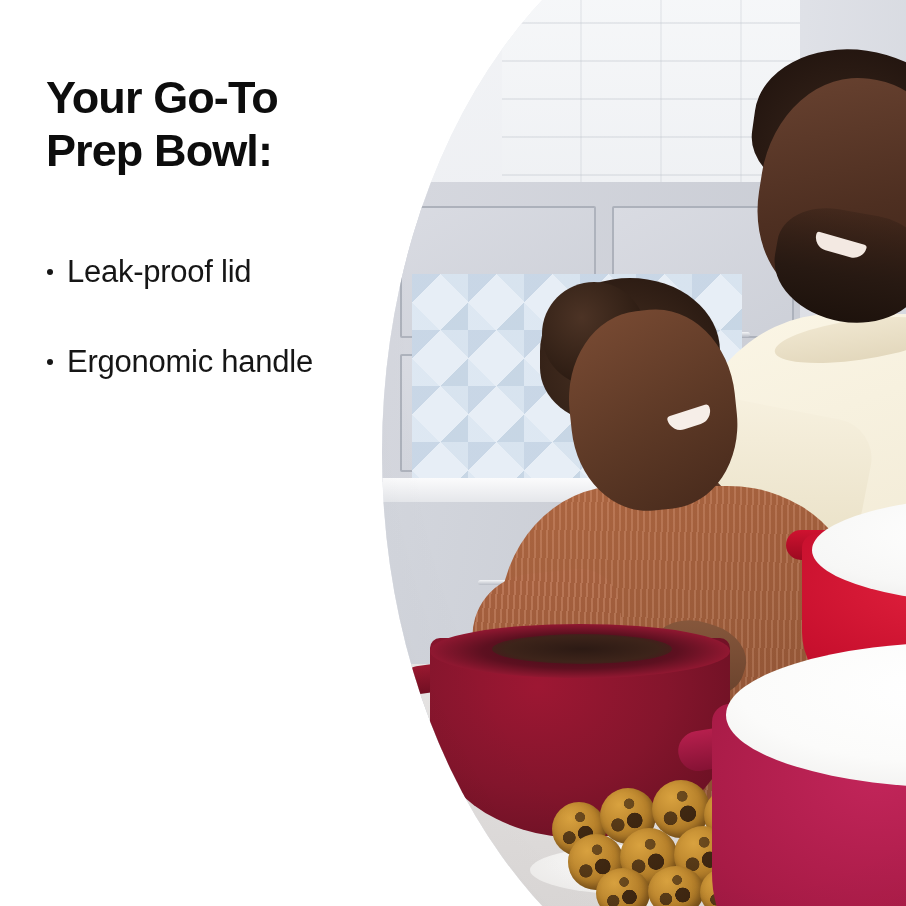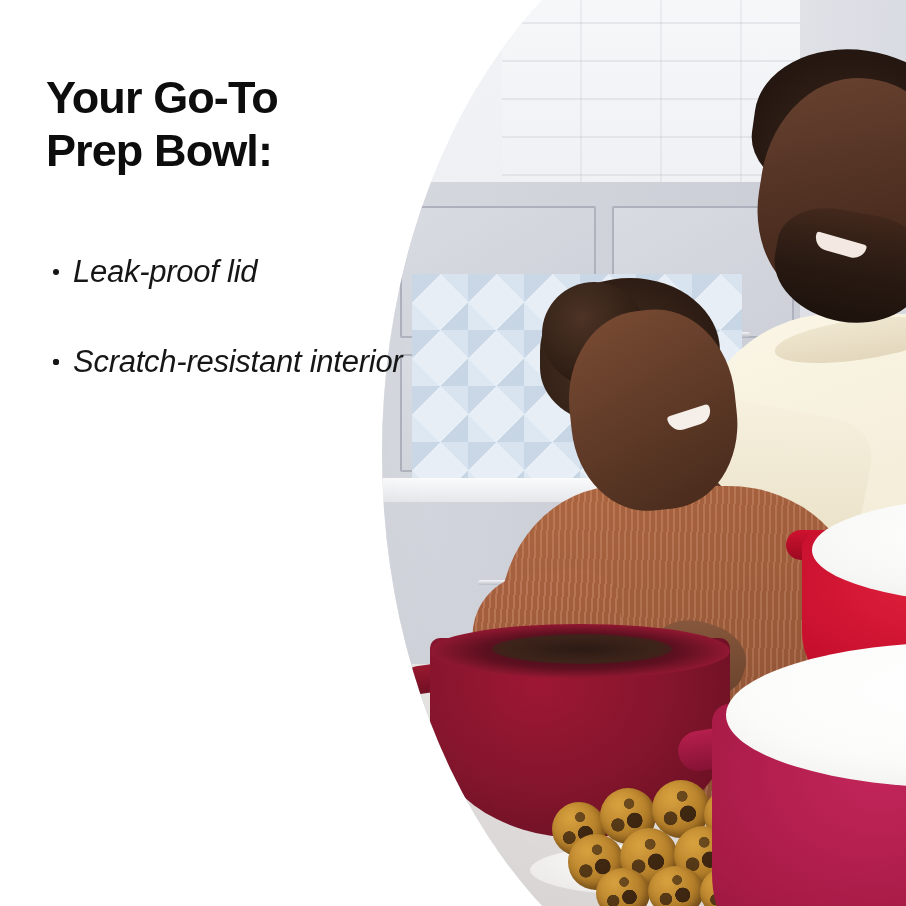--- a/index.html
+++ b/index.html
@@ -30,24 +30,23 @@
     width:360px;
     font-size:45px;
     font-weight:700;
     line-height:1.17;
     letter-spacing:-0.9px;
     color:#0d0d0d;
     white-space:pre-line;
   }
   #bullet-list {
     position:absolute;
-    left:52px; top:252px;
+    left:46px; top:252px;
     width:372px;
     list-style:none;
-    font-style:italic;
   }
   .bullet-item {
     position:relative;
     padding-left:21px;
     margin-bottom:49px;
     font-size:31px;
     font-weight:400;
     line-height:1.32;
     letter-spacing:-0.25px;
     color:#161616;
@@ -446,21 +445,18 @@
     <h1 id="headline">Your Go-To
 Prep Bowl:</h1>
 
     <ul id="bullet-list">
       <li class="bullet-item">
         <span class="bullet-dot"></span>
         <span>Leak-proof lid</span>
       </li>
       <li class="bullet-item">
         <span class="bullet-dot"></span>
-      </li>
-      <li class="bullet-item">
-        <span class="bullet-dot"></span>
-        <span>Scratch-resistant interior</span>
+        <span>Ergonomic handle</span>
       </li>
     </ul>
 
   </div>
 </div>
 
 </body></html>

